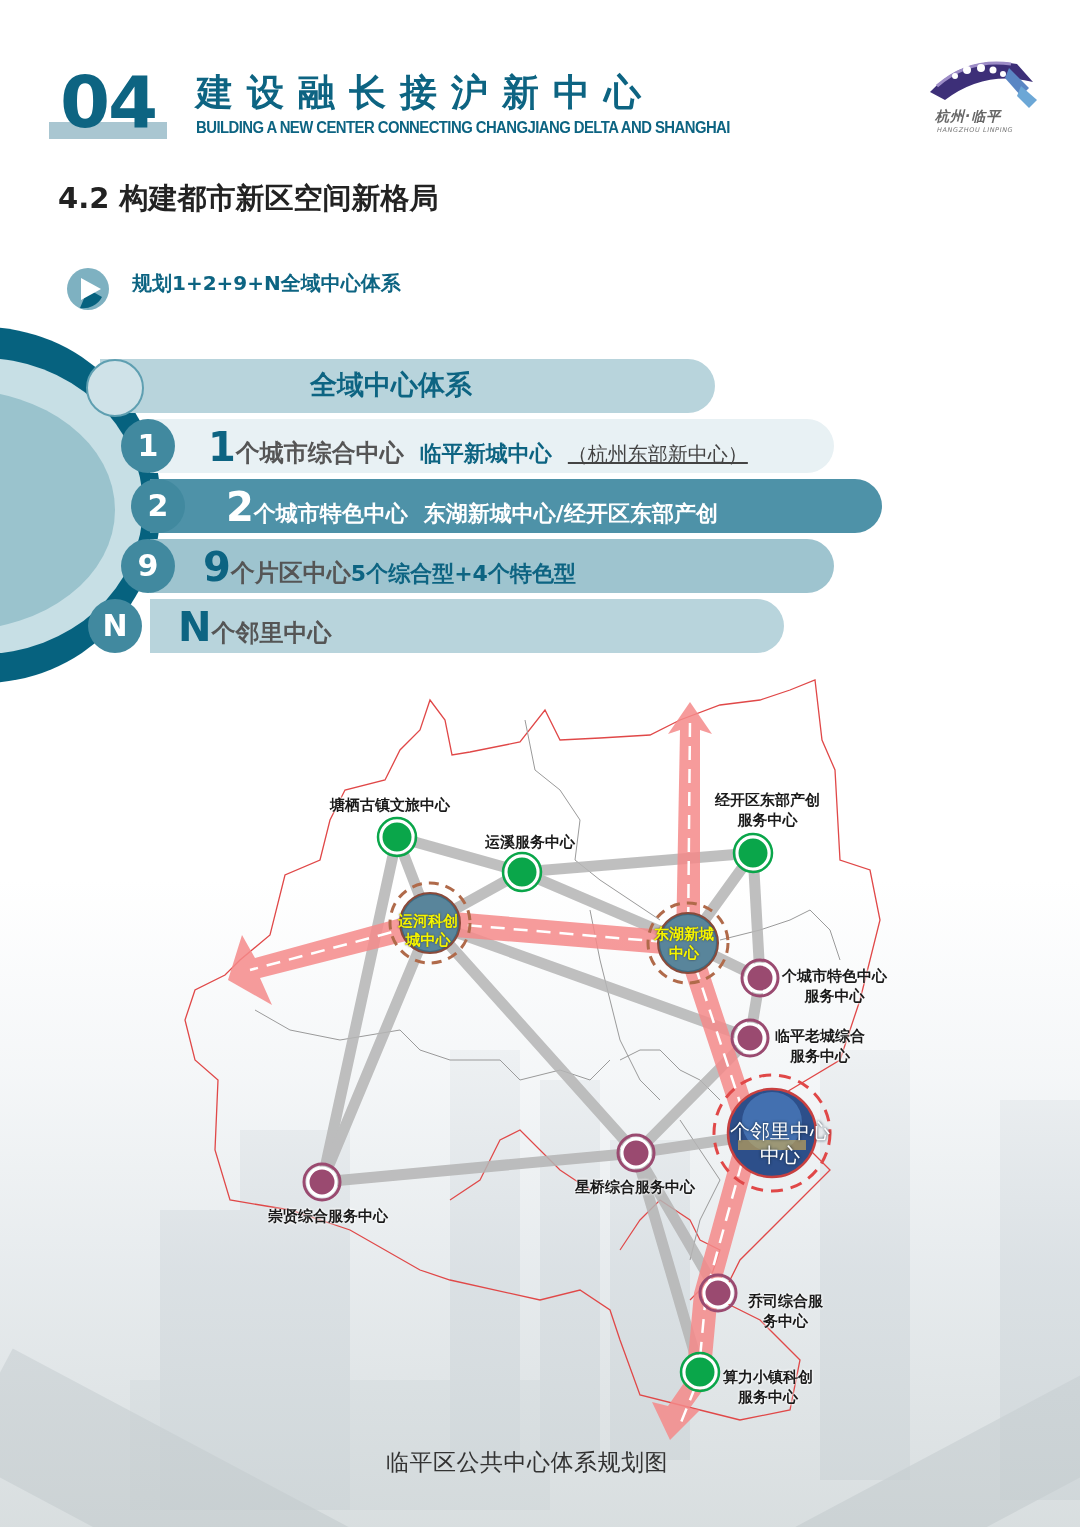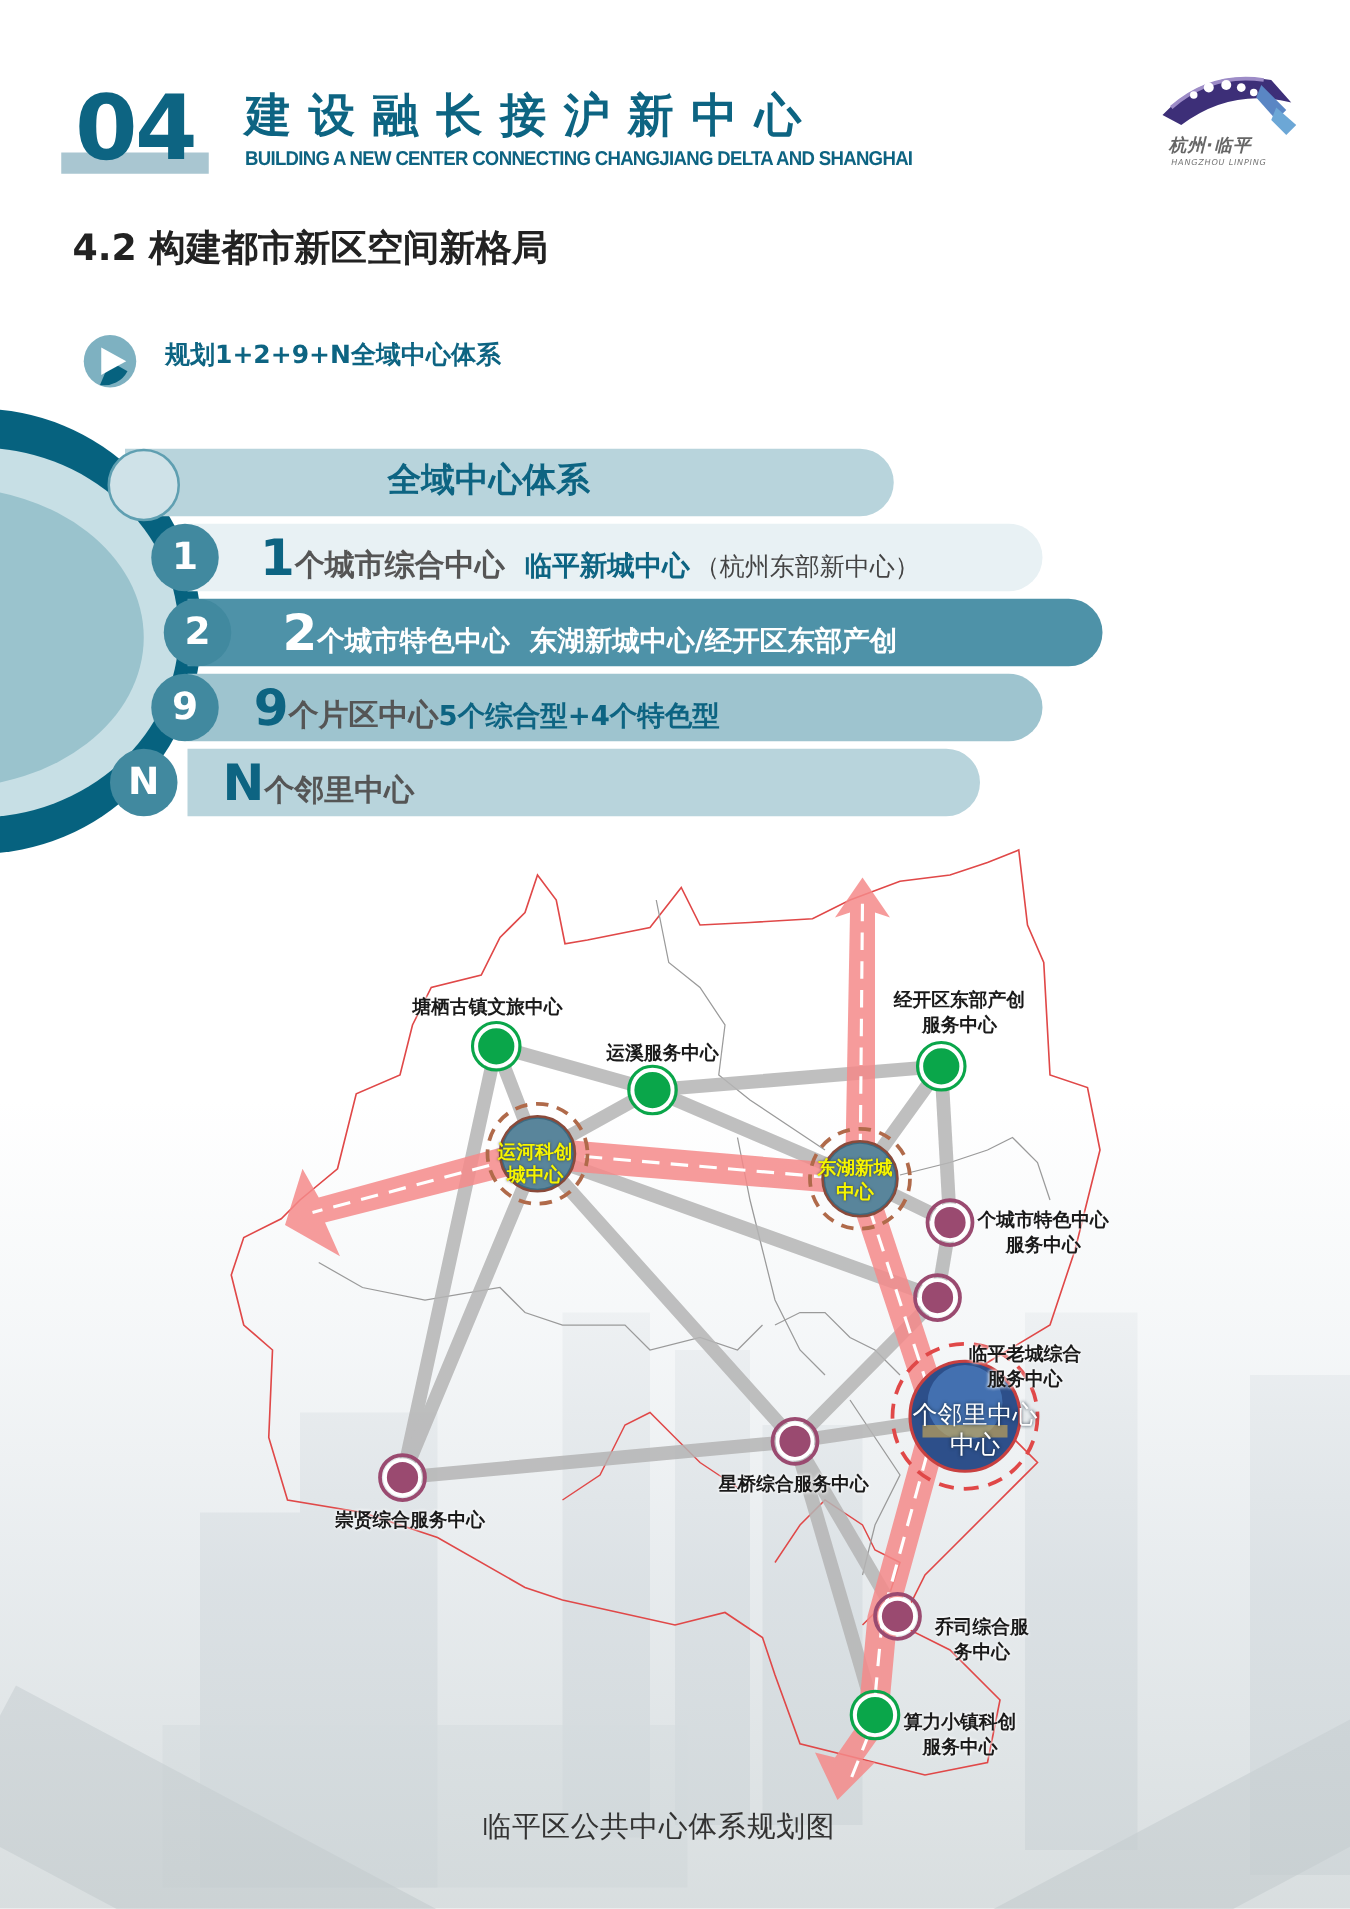--- a/index.html
+++ b/index.html
@@ -114,21 +114,21 @@
 <div class="bar b2"></div>
 <div class="bar b9"></div>
 <div class="bar bn"></div>
 
 <div class="num-badge" style="left:121px;top:419px;">1</div>
 <div class="num-badge" style="left:131px;top:479px;">2</div>
 <div class="num-badge" style="left:121px;top:539px;">9</div>
 <div class="num-badge" style="left:88px;top:599px;">N</div>
 
 <div class="row-text" style="left:208px;top:427px;">
-  <span class="big-n" style="color:#0d6482;">1</span><span class="t-gray">个城市综合中心</span><span class="t-blue" style="margin-left:16px;">临平新城中心</span><span class="t-light" style="margin-left:4px;">（杭州东部新中心）</span>
+  <span class="big-n" style="color:#0d6482;">1</span><span class="t-gray">个城市综合中心</span><span class="t-blue" style="margin-left:16px;">临平新城中心</span><span class="t-light" style="margin-left:16px;text-decoration:underline;">（杭州东部新中心）</span>
 </div>
 
 <div class="row-text" style="left:226px;top:487px;">
   <span class="big-n" style="color:#fff;">2</span><span class="t-white">个城市特色中心</span><span class="t-white" style="margin-left:16px;">东湖新城中心/经开区东部产创</span>
 </div>
 
 <div class="row-text" style="left:203px;top:547px;">
   <span class="big-n" style="color:#0d6482;">9</span><span class="t-gray">个片区中心</span><span class="t-blue" style="text-align:right;">5个综合型+4个特色型</span>
 </div>
 
@@ -255,21 +255,21 @@
     <div>运溪服务中心</div>
   </div>
 <div class="label" style="left:715px;top:790px;">
     <div>经开区东部产创</div>
     <div>服务中心</div>
   </div>
 <div class="label" style="left:782px;top:966px;">
     <div>个城市特色中心</div>
     <div>服务中心</div>
   </div>
-<div class="label" style="left:775px;top:1026px;margin-top:47px;">
+<div class="label" style="left:775px;top:1026px;">
     <div>临平老城综合</div>
     <div>服务中心</div>
   </div>
 <div class="label" style="left:575px;top:1177px;">
     <div>星桥综合服务中心</div>
   </div>
 <div class="label" style="left:268px;top:1206px;">
     <div>崇贤综合服务中心</div>
   </div>
 <div class="label" style="left:748px;top:1291px;">

